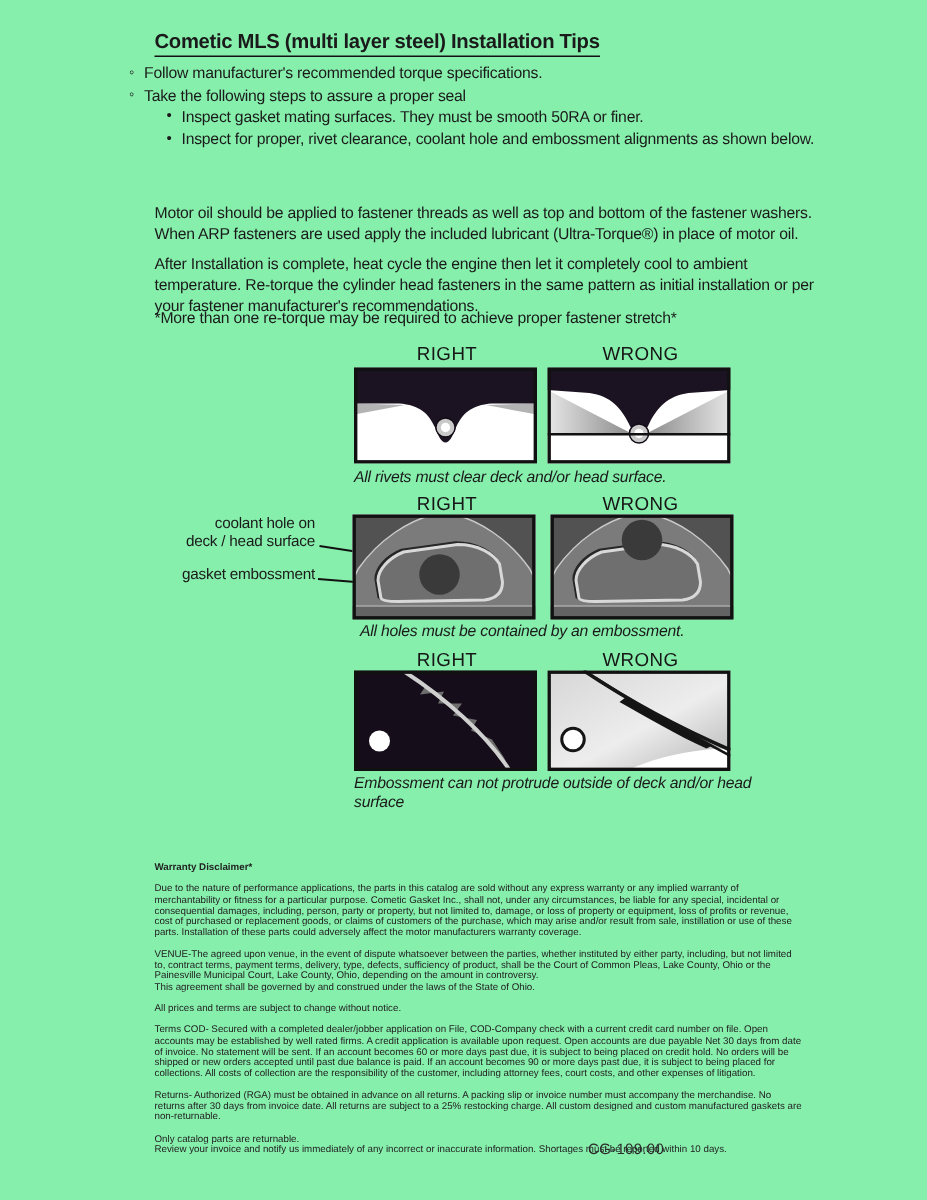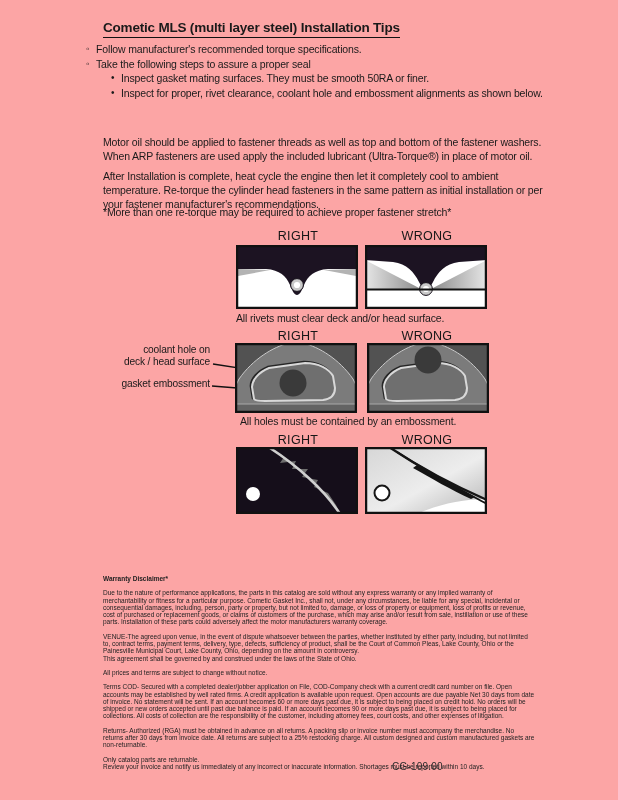--- a/index.html
+++ b/index.html
@@ -1,21 +1,21 @@
 <!DOCTYPE html>
 <html><head>
 <meta charset="utf-8">
 <style>
   html,body{margin:0;padding:0;}
   body{
     width:618px;height:800px;background:#ffffff;
     font-family:"Liberation Sans","DejaVu Sans",sans-serif;
     color:#1a1a1a;position:relative;overflow:hidden;
   }
-  .page{position:absolute;inset:0;width:618px;height:800px;background:#fca5a5;}
+  .page{position:absolute;inset:0;width:618px;height:800px;background:#86efac;}
 
   .title{
     position:absolute;left:103px;top:20px;
     font-size:13.5px;font-weight:bold;letter-spacing:-0.2px;
     border-bottom:1.6px solid #111;padding-bottom:2px;
     display:inline-block;
   }
 
   .bullets{position:absolute;left:86px;top:42px;width:470px;font-size:10.5px;letter-spacing:-0.15px;}
   .bullet{position:relative;padding-left:10px;line-height:14.5px;}
@@ -28,21 +28,21 @@
     font-size:12.5px;font-weight:bold;letter-spacing:-0.2px;
   }
   .para{position:absolute;left:103px;width:448px;font-size:10.5px;line-height:13.8px;letter-spacing:-0.15px;}
   .p1{top:136px;}
   .p2{top:170px;}
   .p3{top:206px;}
 
   .dia-head{position:absolute;width:122px;text-align:center;font-size:12.5px;letter-spacing:0.3px;color:#161616;}
   .panel{position:absolute;width:122px;}
   .panel svg{display:block;}
-  .caption{position:absolute;font-size:10.5px;line-height:12.5px;letter-spacing:-0.15px;}
+  .caption{position:absolute;font-size:10.5px;line-height:12.5px;letter-spacing:-0.15px;font-style:italic;}
 
   .ann-label{position:absolute;font-size:10.2px;letter-spacing:-0.15px;text-align:right;line-height:12px;}
   .leader{position:absolute;pointer-events:none;}
 
   .legal{position:absolute;left:103px;top:575px;width:432px;font-size:6.5px;line-height:7.3px;color:#222;}
   .legal .lg-head{font-weight:bold;margin-bottom:7px;}
   .legal p{margin:0 0 7px 0;}
   .legal p.tight{margin:0;}
 
   .page-code{position:absolute;left:392px;top:761px;font-size:10px;letter-spacing:0.2px;color:#2a2a2a;}
@@ -175,20 +175,21 @@
       <rect x="0" y="0" width="122" height="67" fill="url(#g3)"></rect>
       <path d="M52,67 L122,67 L122,52 C96,52 72,58 52,67 Z" fill="#ffffff"></path>
       <path d="M24,0 C60,24 92,40 122,53" fill="none" stroke="#161616" stroke-width="2.4"></path>
       <path d="M32,5 C66,27 98,44 122,57" fill="none" stroke="#161616" stroke-width="1.8"></path>
       <path d="M52,18 C72,30 90,40 110,50 L106,52 C86,43 66,31 48,21 Z" fill="#141414"></path>
       <circle cx="17" cy="46" r="7.5" fill="#ffffff" stroke="#161616" stroke-width="2"></circle>
       <rect x="1" y="1" width="120" height="65" fill="none" stroke="#111111" stroke-width="2.5"></rect>
     </svg>
   </div>
 
+  <div class="caption" style="left:236px;top:516px;width:280px;">Embossment can not protrude outside of deck and/or head surface</div>
 
   <div class="legal">
     <div class="lg-head">Warranty Disclaimer*</div>
     <p>Due to the nature of performance applications, the parts in this catalog are sold without any express warranty or any implied warranty of merchantability or fitness for a particular purpose.  Cometic Gasket Inc., shall not, under any circumstances, be liable for any special, incidental or consequential damages, including, person, party or property, but not limited to, damage, or loss of property or equipment, loss of profits or revenue, cost of purchased or replacement goods, or claims of customers of the purchase, which may arise and/or result from sale, instillation or use of these parts.  Installation of these parts could adversely affect the motor manufacturers warranty coverage.</p>
     <p class="tight">VENUE-The agreed upon venue, in the event of dispute whatsoever between the parties, whether instituted by either party, including, but not limited to, contract terms, payment terms, delivery, type, defects, sufficiency of product, shall be the Court of Common Pleas, Lake County, Ohio or the Painesville Municipal Court, Lake County, Ohio, depending on the amount in controversy.</p>
     <p>This agreement shall be governed by and construed under the laws of the State of Ohio.</p>
     <p>All prices and terms are subject to change without notice.</p>
     <p>Terms COD- Secured with a completed dealer/jobber application on File, COD-Company check with a current credit card number on file.  Open accounts may be established by well rated firms.  A credit application is available upon request.  Open accounts are due payable Net 30 days from date of invoice.  No statement will be sent.  If an account becomes 60 or more days past due, it is subject to being placed on credit hold.  No orders will be shipped or new orders accepted until past due balance is paid.  If an account becomes 90 or more days past due, it is subject to being placed for collections.  All costs of collection are the responsibility of the customer, including attorney fees, court costs, and other expenses of litigation.</p>
     <p>Returns- Authorized (RGA) must be obtained in advance on all returns.  A packing slip or invoice number must accompany the merchandise.  No returns after 30 days from invoice date.  All returns are subject to a 25% restocking charge.  All custom designed and custom manufactured gaskets are non-returnable.</p>
     <p class="tight">Only catalog parts are returnable.</p>

